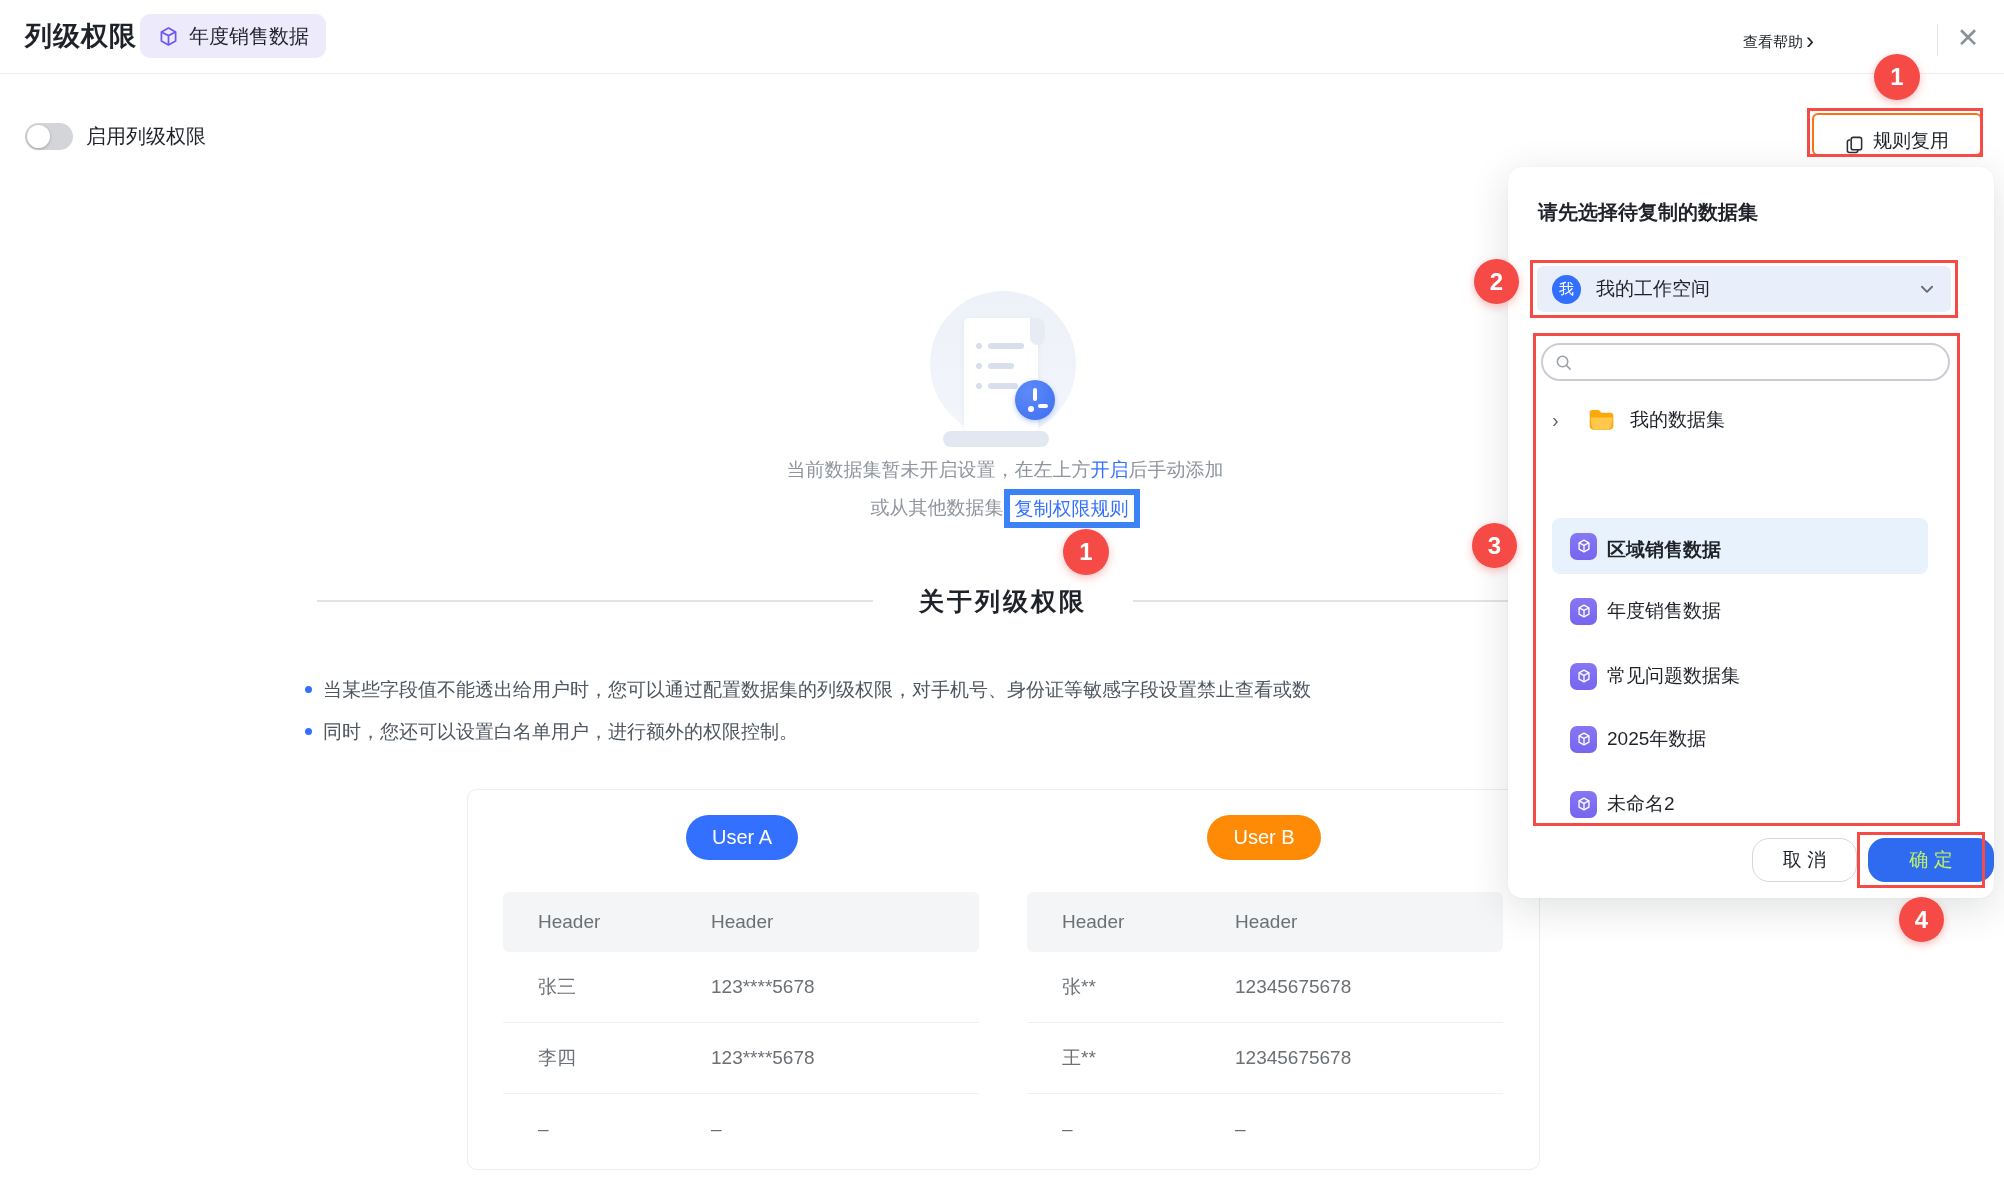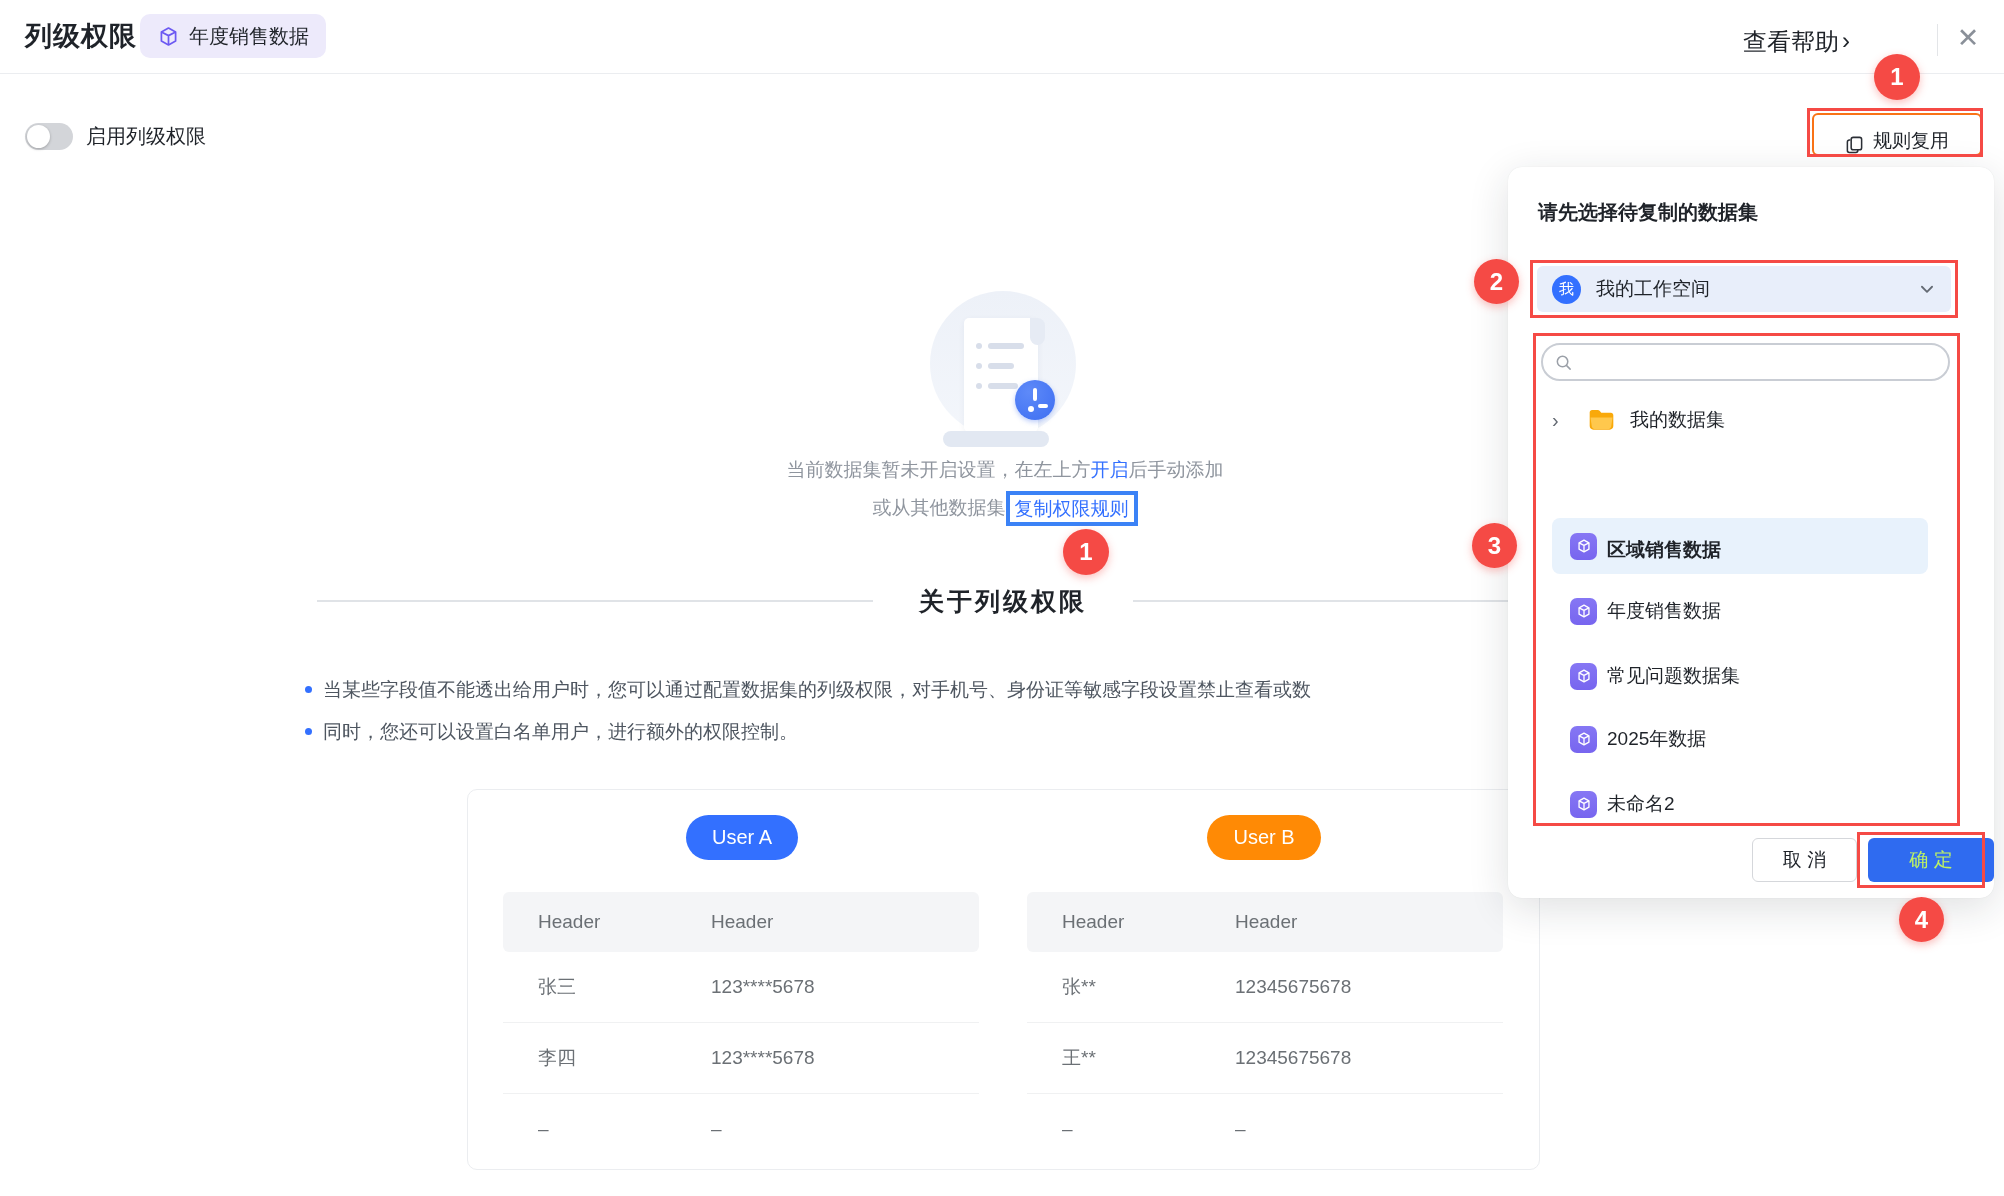--- a/index.html
+++ b/index.html
@@ -5,21 +5,21 @@
   html,body{margin:0;padding:0;background:#fff;}
   .stage{position:relative;width:2004px;height:1196px;background:#ffffff;overflow:hidden;
          font-family:"Liberation Sans","DejaVu Sans",sans-serif;color:#1f2329;}
 
   
   .page-title{position:absolute;left:25px;top:18px;font-size:27px;font-weight:bold;letter-spacing:1px;}
   .ds-badge{position:absolute;left:140px;top:14px;height:44px;display:flex;align-items:center;gap:9px;
             padding:0 17px;border-radius:10px;background:#EDEAFB;}
   .ds-badge .label{font-size:20px;}
   .help-link{position:absolute;left:1743px;top:24px;height:36px;display:flex;align-items:center;gap:3px;cursor:pointer;}
-  .help-link .txt{font-size:24px;}
+  .help-link .txt{font-size:15px;}
   .help-link .chev{font-size:24px;color:#1f2329;line-height:1;transform:translateY(-1px);}
   .v-div{position:absolute;left:1937px;top:24px;width:1px;height:32px;background:#E3E5E8;}
   .close-btn{position:absolute;left:1950px;top:20px;width:36px;height:36px;display:flex;align-items:center;
              justify-content:center;font-size:27px;color:#8A9099;cursor:pointer;}
   .header-line{position:absolute;left:0;top:73px;width:2004px;height:1px;background:#EBEDF0;}
 
   
   .toggle{position:absolute;left:25px;top:123px;width:48px;height:27px;border-radius:14px;background:#D3D5D9;cursor:pointer;}
   .toggle .knob{position:absolute;left:2px;top:2px;width:23px;height:23px;border-radius:50%;background:#fff;
                 box-shadow:0 1px 3px rgba(0,0,0,.25);}
@@ -44,21 +44,21 @@
   .illu .badge{position:absolute;left:85px;top:89px;width:40px;height:40px;border-radius:50%;
                background:radial-gradient(circle at 35% 30%,#5E8AF8,#3D6EF2);box-shadow:0 2px 5px rgba(61,110,242,.35);}
   .illu .b-bar{position:absolute;left:18px;top:8px;width:4px;height:13px;border-radius:2px;background:#fff;}
   .illu .b-dot{position:absolute;left:13px;top:26px;width:6px;height:6px;border-radius:50%;background:#fff;}
   .illu .b-dash{position:absolute;left:23px;top:24px;width:10px;height:4px;border-radius:2px;background:#fff;}
 
   .empty-text{position:absolute;left:700px;top:452px;width:610px;text-align:center;font-size:19px;color:#8F959E;}
   .empty-text .row1{height:35px;line-height:35px;}
   .empty-text .row2{height:40px;line-height:40px;margin-top:1px;}
   .link-blue{color:#3370FF;cursor:pointer;text-decoration:none;}
-  .inline-redbox{display:inline-block;border:4px solid #3b82f6;padding:0 5px;line-height:27px;vertical-align:middle;}
+  .inline-redbox{display:inline-block;border:6px solid #3b82f6;padding:0 5px;line-height:27px;vertical-align:middle;}
 
   
   .about-head{position:absolute;left:317px;top:582px;width:1372px;height:38px;display:flex;align-items:center;}
   .about-head .hline{flex:1;height:2px;background:#E0E3E7;}
   .about-head .htitle{margin:0 46px;font-size:25px;font-weight:bold;letter-spacing:3px;color:#1f2329;}
   .bullets{position:absolute;left:305px;top:676px;width:1660px;}
   .bullet{display:flex;align-items:flex-start;margin-bottom:15px;white-space:nowrap;}
   .bullet .b-dot{width:7px;height:7px;border-radius:50%;background:#3370FF;margin:10px 11px 0 0;flex:none;}
   .bullet .b-txt{font-size:19px;color:#4E5660;line-height:27px;}
 
@@ -96,21 +96,21 @@
   .t-row .chev{width:20px;padding-left:11px;color:#646A73;font-size:20px;line-height:1;}
   .t-row .lbl{font-size:19px;color:#1f2329;}
   .folder-ico{margin-left:16px;flex:none;display:flex;}
   .folder-row .lbl{margin-left:15px;}
   .ds-ico{width:27px;height:27px;border-radius:7px;background:linear-gradient(180deg,#8677F4,#7765EF);
           display:flex;align-items:center;justify-content:center;flex:none;}
   .ds-row{padding-left:29px;box-sizing:border-box;}
   .ds-row .lbl{margin-left:10px;}
   .t-selected{left:44px;width:376px;height:56px;background:#E8F2FC;border-radius:8px;padding-left:18px;}
   .t-selected .lbl{font-weight:bold;margin-top:8px;}
-  .btn{position:absolute;height:44px;border-radius:6px;display:flex;align-items:center;justify-content:center;
+  .btn{position:absolute;height:44px;border-radius:17px;display:flex;align-items:center;justify-content:center;
        font-size:19px;cursor:pointer;box-sizing:border-box;}
   .btn-cancel{left:244px;top:671px;width:105px;background:#fff;border:1px solid #D5D7DB;color:#1f2329;}
   .btn-confirm{left:360px;top:671px;width:126px;background:#2F6BF0;color:#bef264;}
   .redbox-confirm{left:349px;top:665px;width:128px;height:56px;}
 
   
   .acircle{position:absolute;width:46px;height:46px;border-radius:50%;background:#F54A45;color:#fff;
            font-size:24px;font-weight:bold;display:flex;align-items:center;justify-content:center;
            box-shadow:0 3px 8px rgba(245,74,69,.35);z-index:30;}
   .ac-1{left:1874px;top:54px;}

